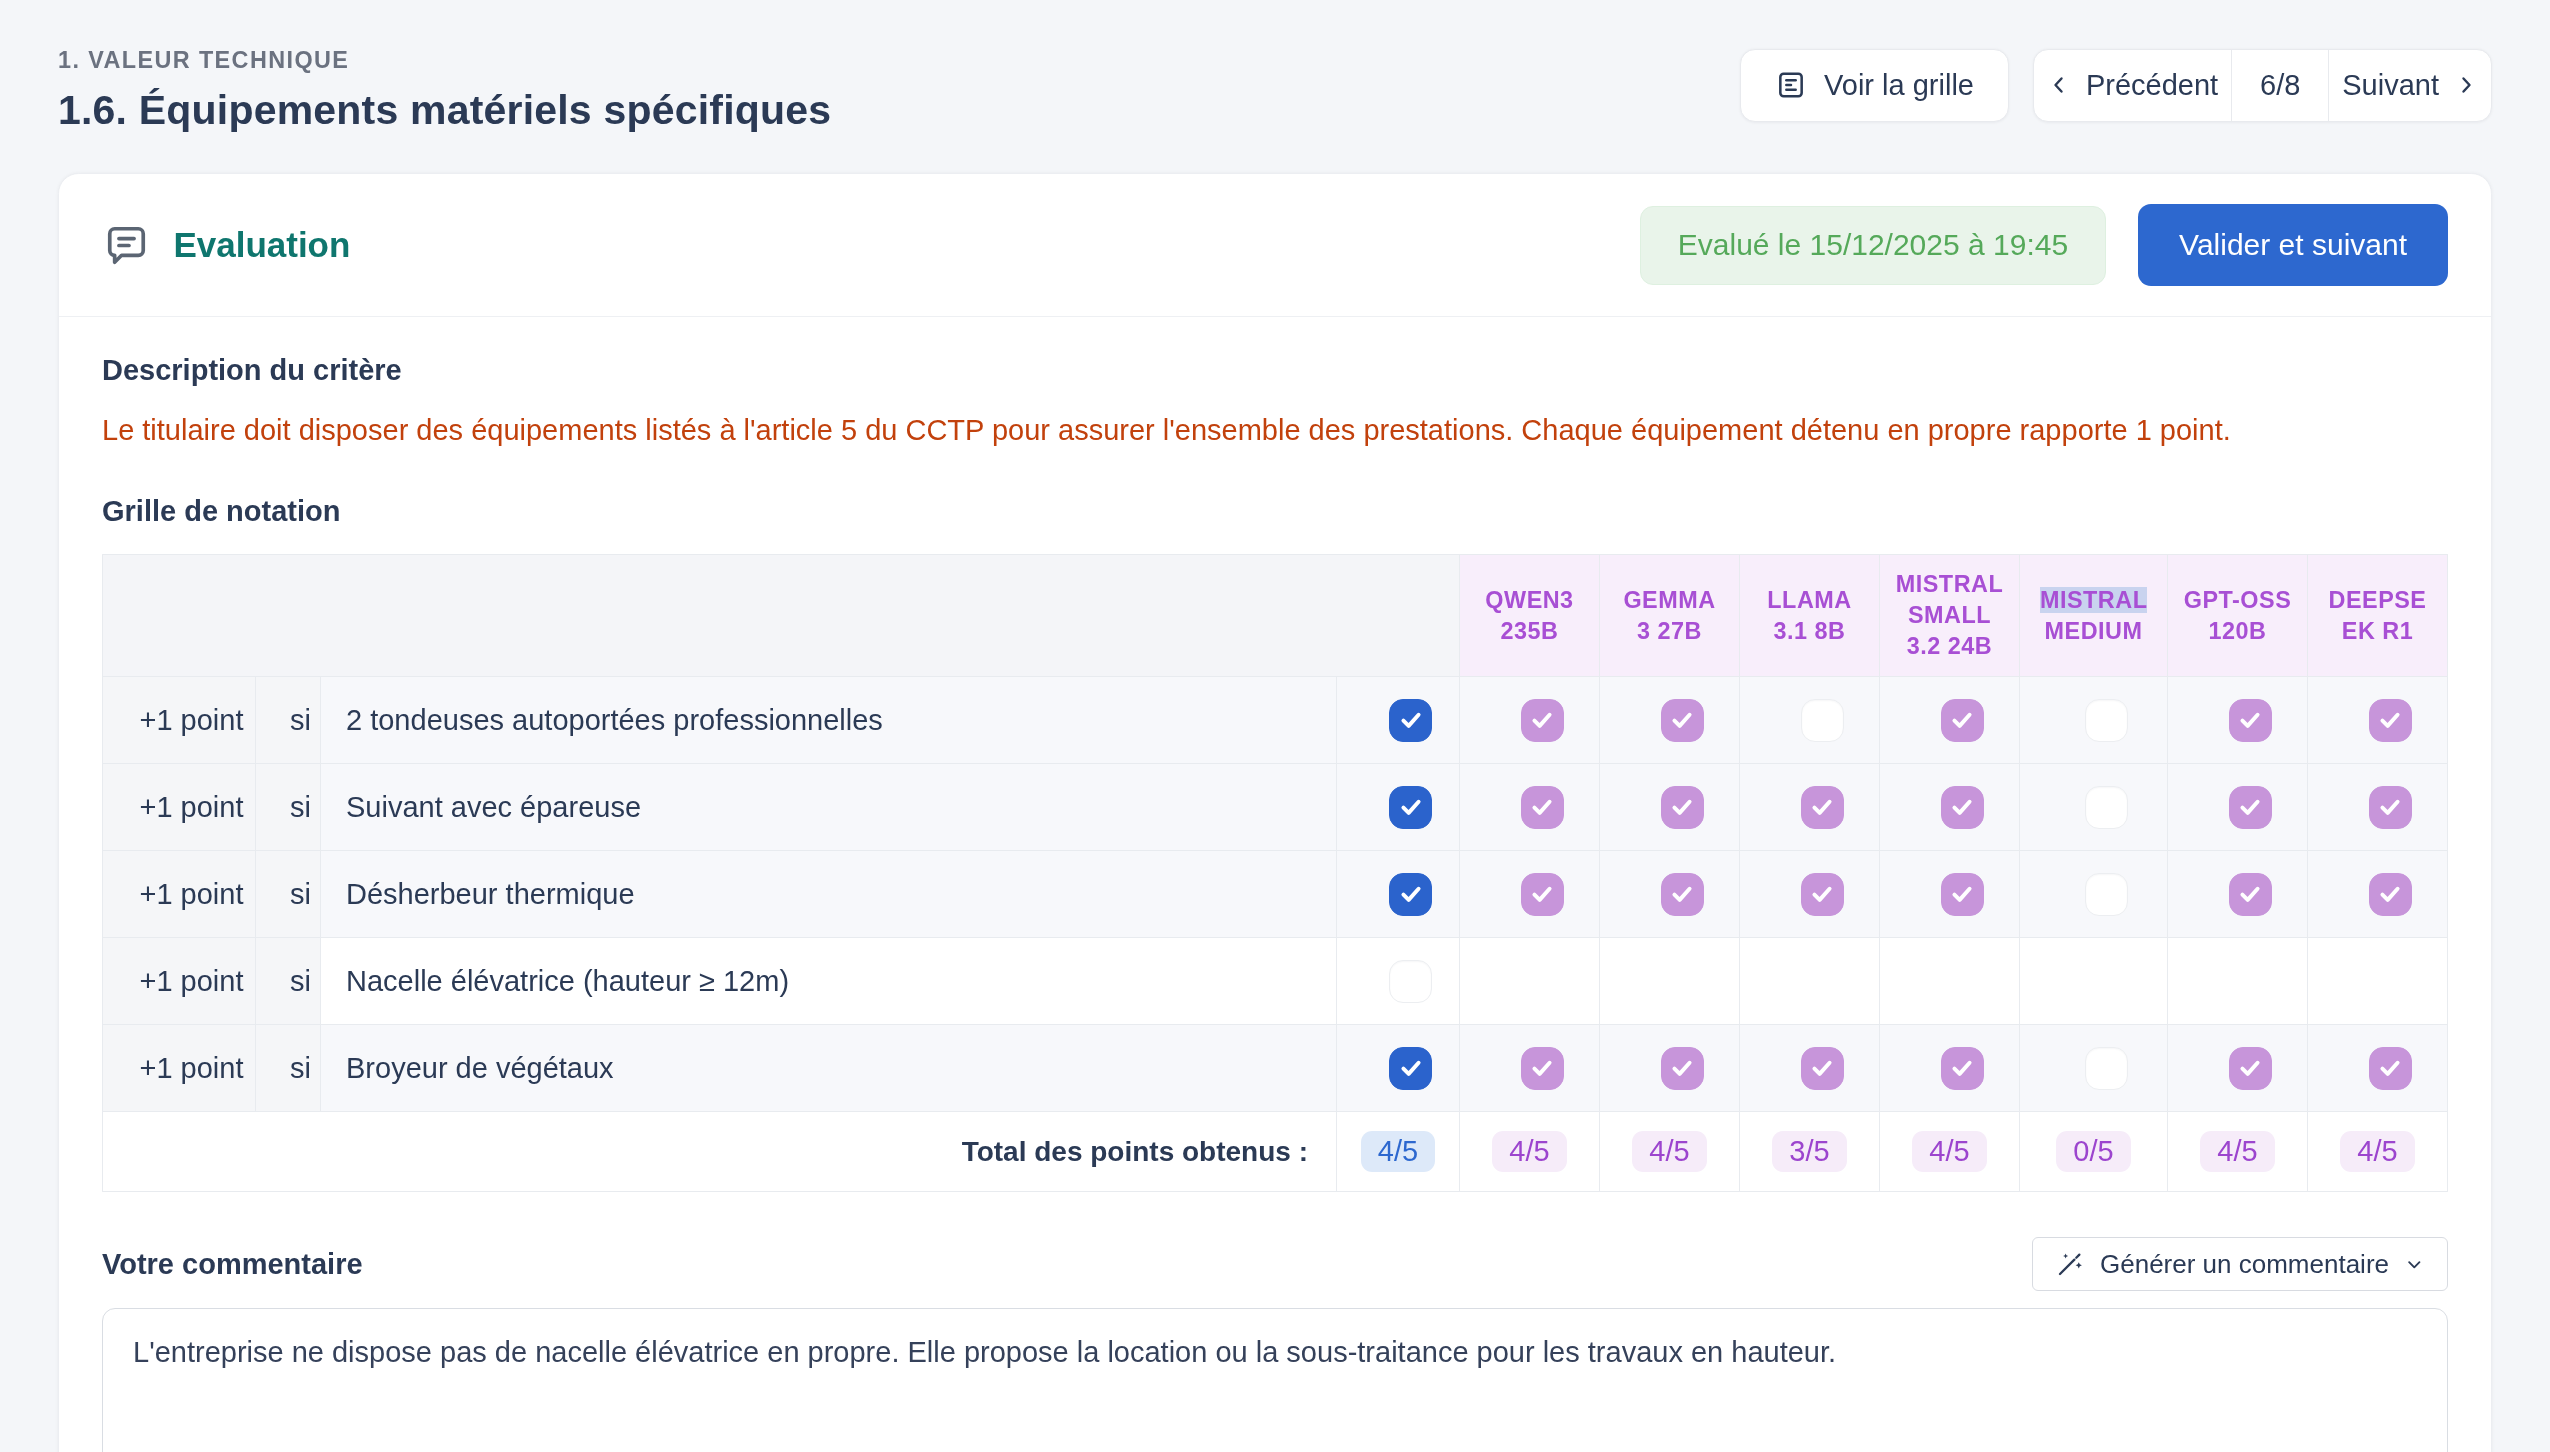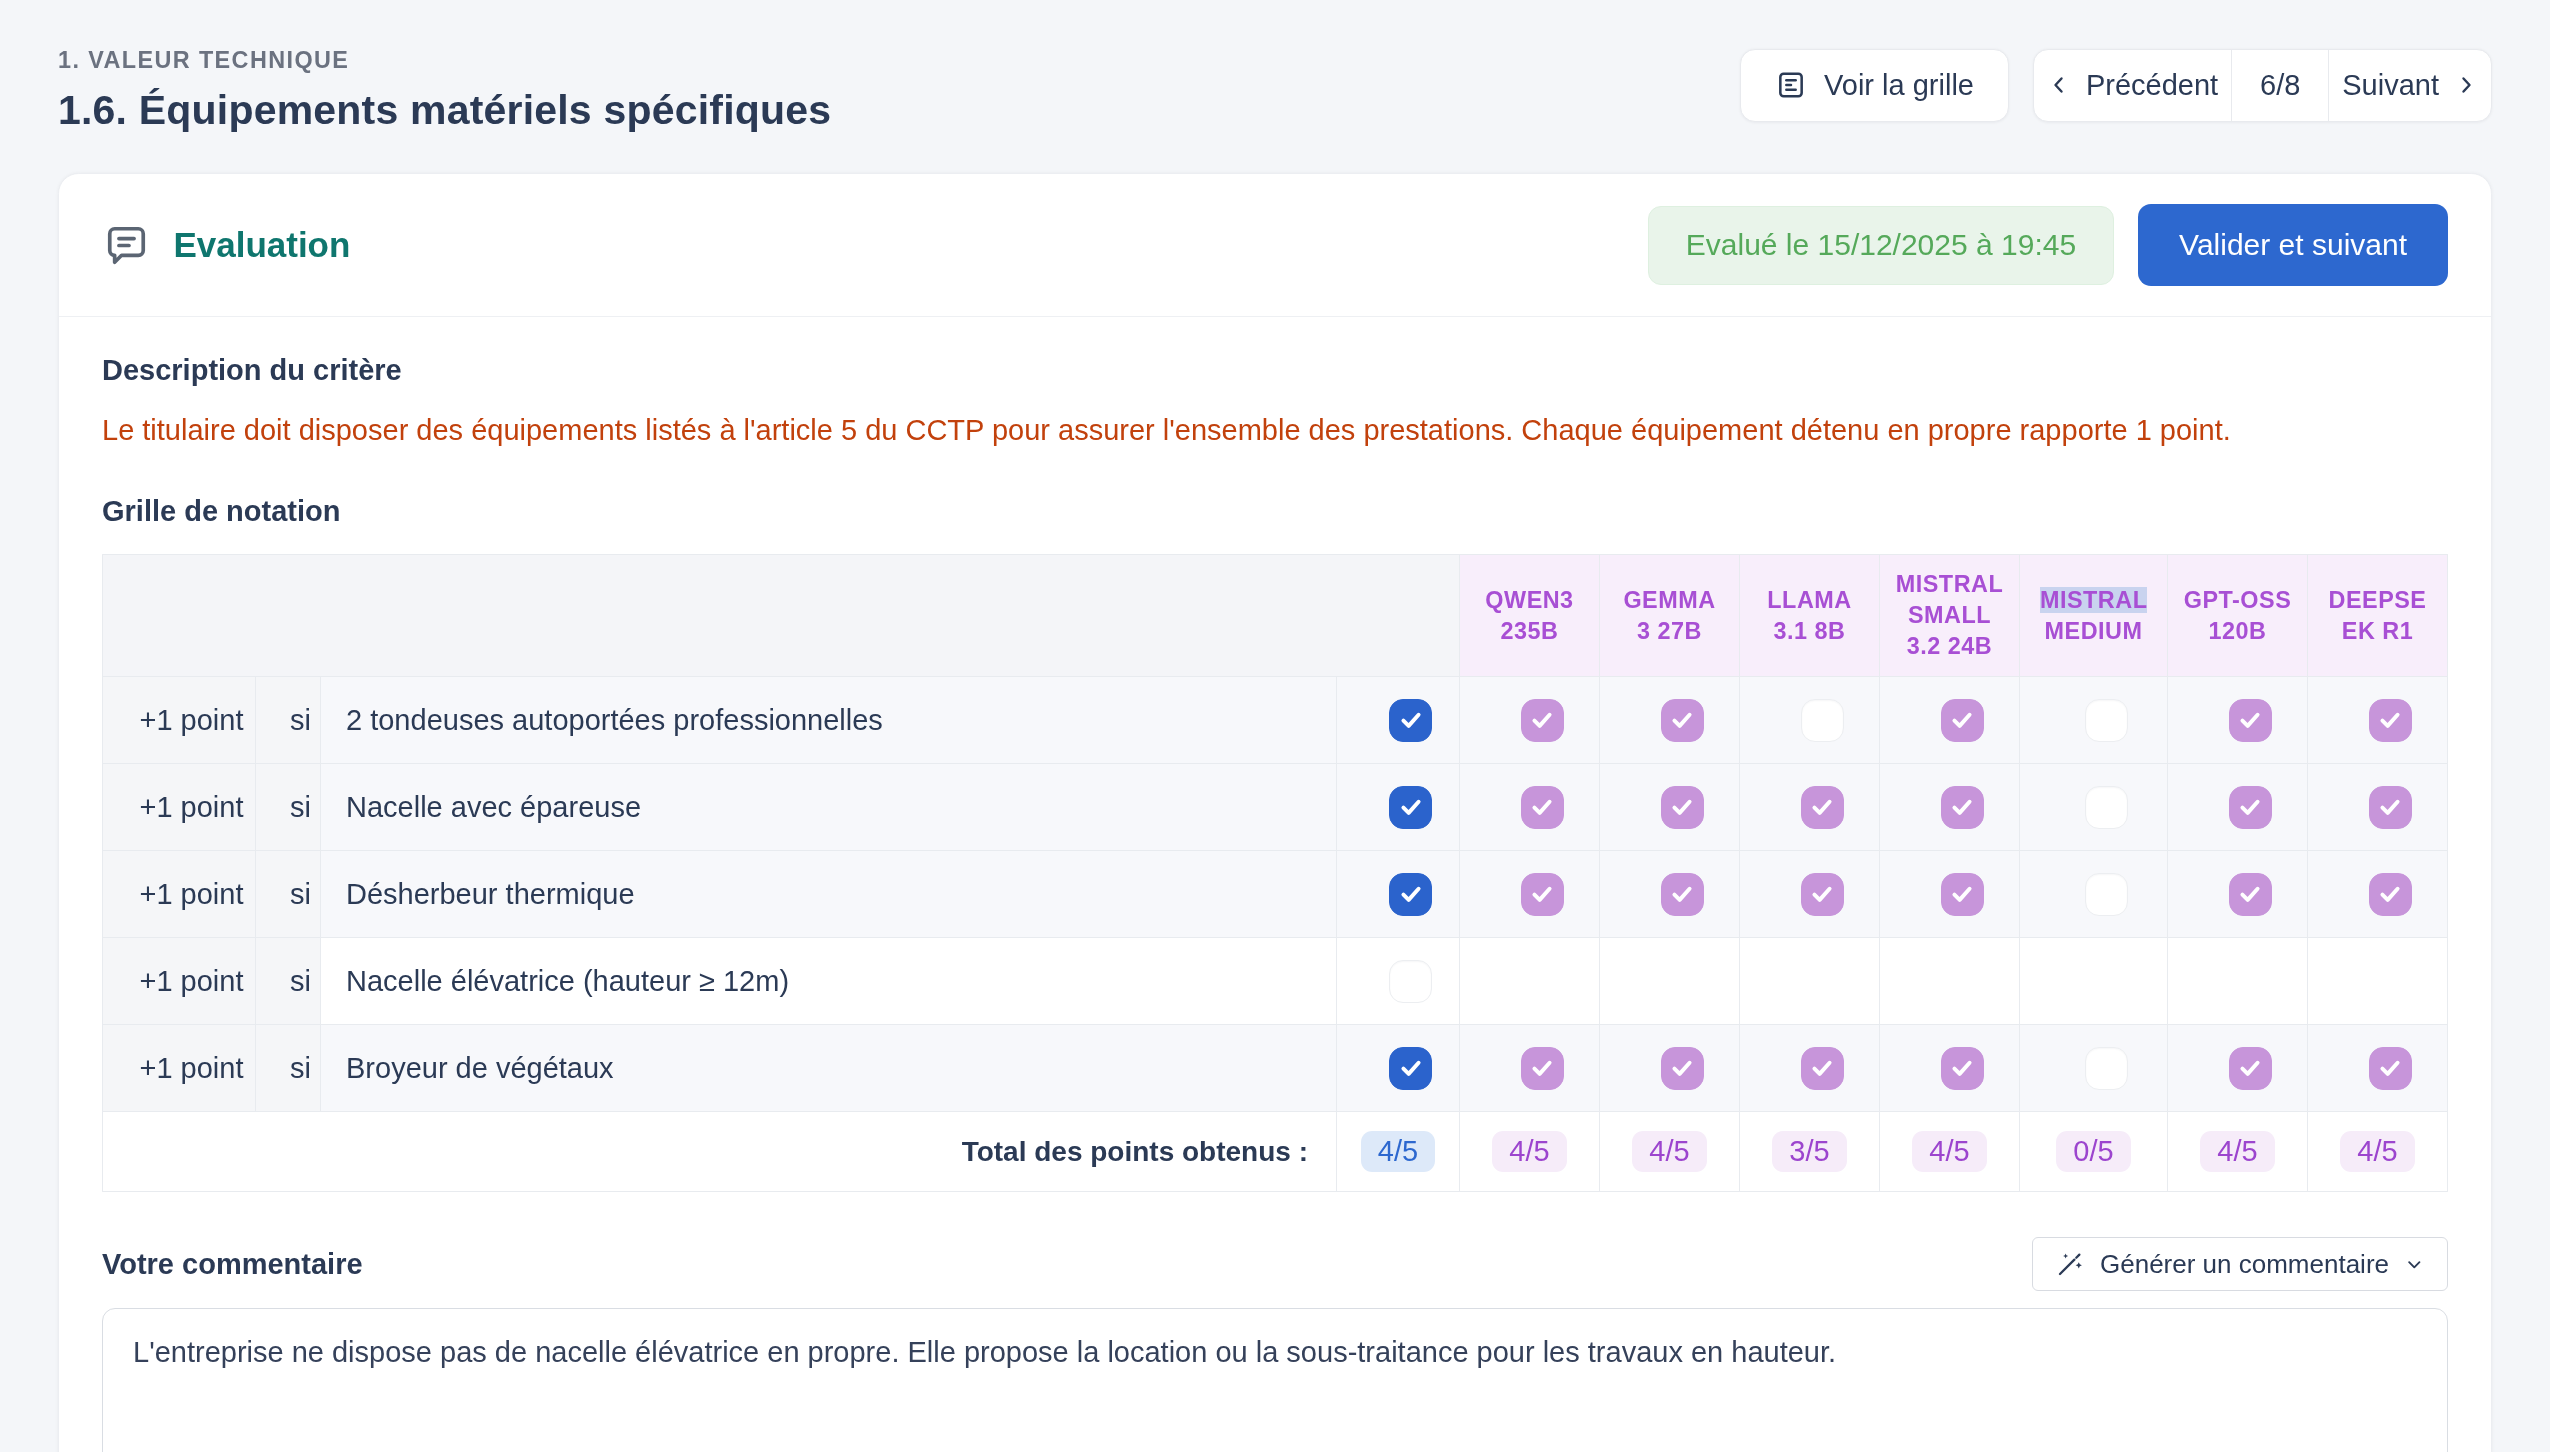--- a/index.html
+++ b/index.html
@@ -39,21 +39,21 @@
 
   
   .card {
     margin-top: 39px; background: #fff; border: 0.9px solid #eceef2;
     border-radius: 20.6px; box-shadow: 0 0.9px 3.7px rgba(16,24,40,.05);
   }
   .card-header { display: flex; justify-content: space-between; align-items: center; padding: 30px 43px; }
   .card-header-left { display: flex; align-items: center; gap: 22.4px; }
   .eval-icon { width: 49px; height: 49px; stroke: #5b6573; stroke-width: 1.8; fill: none; stroke-linecap: round; stroke-linejoin: round; }
   .card-title { font-size: 35px; font-weight: 600; color: #0f766e; }
-  .card-header-right { display: flex; align-items: center; gap: 24px; }
+  .card-header-right { display: flex; align-items: center; gap: 32px; }
   .badge-evaluated {
     display: inline-flex; align-items: center; height: 79px; padding: 0 37px;
     background: #e9f4ea; border: 0.9px solid #def0e0; border-radius: 13px;
     color: #55a95a; font-size: 30px;
   }
   .btn-validate {
     display: inline-flex; align-items: center; height: 82px; padding: 0 41px;
     background: #2d68cf; border: none; border-radius: 13px;
     color: #ffffff; font-size: 30px; font-weight: 500; cursor: pointer;
     font-family: inherit;
@@ -228,21 +228,21 @@
               <td class="check-cell"><span class="cb cb-model checked"><svg class="tick" viewBox="0 0 24 24">
                       <polyline points="5.5 12.5 10 17 18.5 7.5"></polyline>
                     </svg></span></td>
               <td class="check-cell"><span class="cb cb-model checked"><svg class="tick" viewBox="0 0 24 24">
                       <polyline points="5.5 12.5 10 17 18.5 7.5"></polyline>
                     </svg></span></td>
             </tr>
             <tr class="data-row row-on">
               <td class="points-cell">+1 point</td>
               <td class="si-cell">si</td>
-              <td class="crit-cell">Nacelle avec épareuse</td>
+              <td class="crit-cell">Suivant avec épareuse</td>
               <td class="check-cell"><span class="cb cb-user checked"><svg class="tick" viewBox="0 0 24 24">
                       <polyline points="5.5 12.5 10 17 18.5 7.5"></polyline>
                     </svg></span></td>
               <td class="check-cell"><span class="cb cb-model checked"><svg class="tick" viewBox="0 0 24 24">
                       <polyline points="5.5 12.5 10 17 18.5 7.5"></polyline>
                     </svg></span></td>
               <td class="check-cell"><span class="cb cb-model checked"><svg class="tick" viewBox="0 0 24 24">
                       <polyline points="5.5 12.5 10 17 18.5 7.5"></polyline>
                     </svg></span></td>
               <td class="check-cell"><span class="cb cb-model checked"><svg class="tick" viewBox="0 0 24 24">

